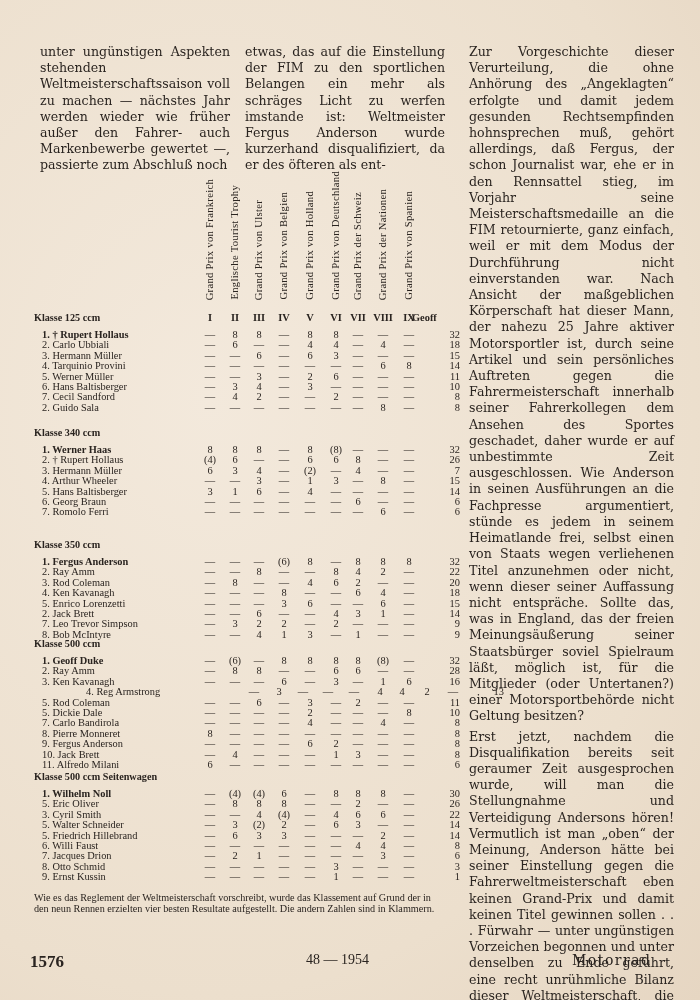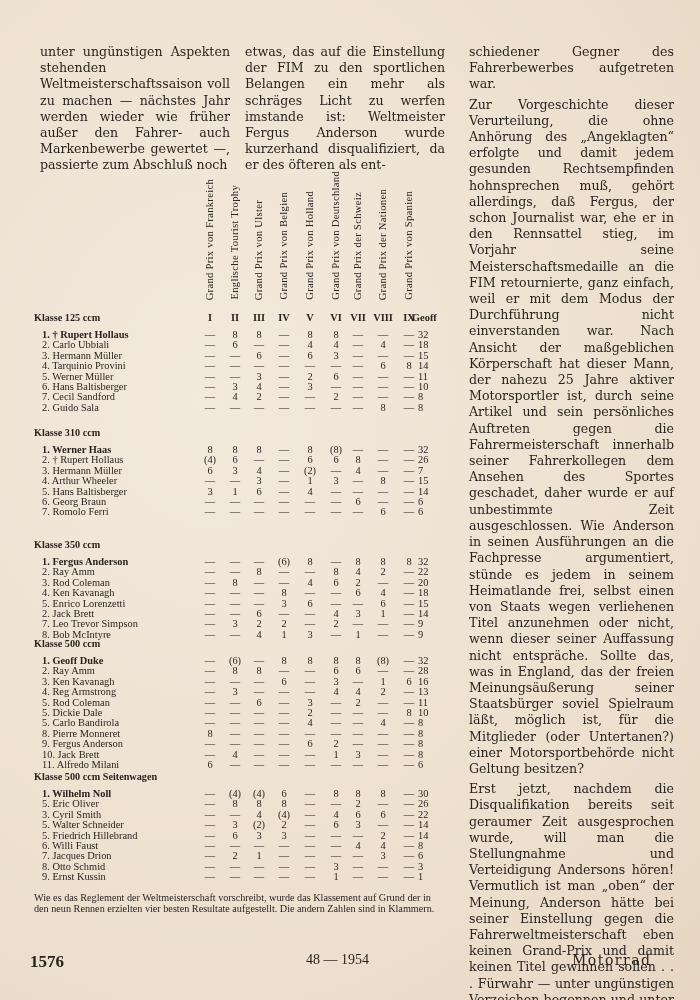--- a/index.html
+++ b/index.html
@@ -15,39 +15,38 @@
   
   #results{position:absolute;left:34px;top:150px;width:410px;font-family:"Liberation Serif",serif;font-size:10.4px;}
   .heads{position:absolute;left:0;top:0;width:410px;height:150px;}
   .vh{position:absolute;bottom:0;writing-mode:vertical-rl;transform:rotate(180deg);white-space:nowrap;font-size:10.6px;letter-spacing:.3px;}
   .roman{position:absolute;top:164px;font-weight:bold;font-size:10.4px;}
   .cls{position:absolute;left:0;font-weight:bold;font-size:10.2px;}
   .row{position:absolute;left:0;width:410px;height:11px;line-height:11px;}
   .row .nm{position:absolute;left:8px;white-space:nowrap;}
   .row.win .nm{font-weight:bold;}
   .row .c{position:absolute;width:20px;text-align:center;}
-  .row .t{position:absolute;left:384px;width:22px;text-align:left;}
+  .row .t{position:absolute;left:404px;width:22px;text-align:right;}
   .note{position:absolute;left:34px;top:892px;width:410px;font-family:"Liberation Serif",serif;font-size:10.2px;line-height:11px;}
   .foot{position:absolute;top:952px;font-family:"Liberation Serif",serif;}
   #pagenum{left:30px;font-weight:bold;font-size:17px;}
   #issue{left:306px;font-size:14px;}
   #mag{left:572px;font-size:14px;letter-spacing:1.5px;font-family:"DejaVu Serif",serif;}
 </style>
 </head>
 <body>
 <div class="page"></div>
 
 <div id="col-left" class="col">
   <p>unter ungünstigen Aspekten stehenden Weltmeisterschaftssaison voll zu machen — nächstes Jahr werden wieder wie früher außer den Fahrer- auch Markenbewerbe gewertet —, passierte zum Abschluß noch</p>
 </div>
 <div id="col-mid" class="col">
   <p>etwas, das auf die Einstellung der FIM zu den sportlichen Belangen ein mehr als schräges Licht zu werfen imstande ist: Weltmeister Fergus Anderson wurde kurzerhand disqualifiziert, da er des öfteren als ent-</p>
 </div>
 <div id="col-right" class="col">
-  <p>schiedener Gegner des Fahrerbewerbes aufgetreten war.</p>
   <p>Zur Vorgeschichte dieser Verurteilung, die ohne Anhörung des „Angeklagten“ erfolgte und damit jedem gesunden Rechtsempfinden hohnsprechen muß, gehört allerdings, daß Fergus, der schon Journalist war, ehe er in den Rennsattel stieg, im Vorjahr seine Meisterschaftsmedaille an die FIM retournierte, ganz einfach, weil er mit dem Modus der Durchführung nicht einverstanden war. Nach Ansicht der maßgeblichen Körperschaft hat dieser Mann, der nahezu 25 Jahre aktiver Motorsportler ist, durch seine Artikel und sein persönliches Auftreten gegen die Fahrermeisterschaft innerhalb seiner Fahrerkollegen dem Ansehen des Sportes geschadet, daher wurde er auf unbestimmte Zeit ausgeschlossen. Wie Anderson in seinen Ausführungen an die Fachpresse argumentiert, stünde es jedem in seinem Heimatlande frei, selbst einen von Staats wegen verliehenen Titel anzunehmen oder nicht, wenn dieser seiner Auffassung nicht entspräche. Sollte das, was in England, das der freien Meinungsäußerung seiner Staatsbürger soviel Spielraum läßt, möglich ist, für die Mitglieder (oder Untertanen?) einer Motorsportbehörde nicht Geltung besitzen?</p>
   <p>Erst jetzt, nachdem die Disqualifikation bereits seit geraumer Zeit ausgesprochen wurde, will man die Stellungnahme und Verteidigung Andersons hören! Vermutlich ist man „oben“ der Meinung, Anderson hätte bei seiner Einstellung gegen die Fahrerweltmeisterschaft eben keinen Grand-Prix und damit keinen Titel gewinnen sollen . . . Fürwahr — unter ungünstigen Vorzeichen begonnen und unter denselben zu Ende geführt, eine recht unrühmliche Bilanz dieser Weltmeisterschaft, die seit ihrer Einführung wohl an Publikumsinteresse gewonnen hat, aber doch ständig Anlaß zu Reibereien und Differenzen bot. Der Rennsaison 1955 möge ein Besseres beschieden sein — allein schon im Interesse der Fahrer . . .</p>
 
 </div>
 
 <div id="results">
     <div class="heads">
       <div class="vh" style="left: 170px;">Grand Prix von Frankreich</div>
       <div class="vh" style="left: 195px;">Englische Tourist Trophy</div>
       <div class="vh" style="left: 219px;">Grand Prix von Ulster</div>
@@ -166,21 +165,21 @@
       <span class="c" style="left: 191px;">—</span>
       <span class="c" style="left: 215px;">—</span>
       <span class="c" style="left: 240px;">—</span>
       <span class="c" style="left: 266px;">—</span>
       <span class="c" style="left: 292px;">—</span>
       <span class="c" style="left: 314px;">—</span>
       <span class="c" style="left: 339px;">8</span>
       <span class="c" style="left: 365px;">—</span>
       <span class="t">8</span>
     </div>
-    <div class="cls" style="top: 277px; left: 0px;">Klasse 310 ccm</div>
+    <div class="cls" style="top: 277px; left: 0px;">Klasse 340 ccm</div>
     <div class="row win" style="top: 294px;">
       <span class="nm">1. Werner Haas</span>
       <span class="c" style="left: 166px;">8</span>
       <span class="c" style="left: 191px;">8</span>
       <span class="c" style="left: 215px;">8</span>
       <span class="c" style="left: 240px;">—</span>
       <span class="c" style="left: 266px;">8</span>
       <span class="c" style="left: 292px;">(8)</span>
       <span class="c" style="left: 314px;">—</span>
       <span class="c" style="left: 339px;">—</span>
@@ -403,21 +402,21 @@
       <span class="c" style="left: 191px;">—</span>
       <span class="c" style="left: 215px;">—</span>
       <span class="c" style="left: 240px;">6</span>
       <span class="c" style="left: 266px;">—</span>
       <span class="c" style="left: 292px;">3</span>
       <span class="c" style="left: 314px;">—</span>
       <span class="c" style="left: 339px;">1</span>
       <span class="c" style="left: 365px;">6</span>
       <span class="t">16</span>
     </div>
-    <div class="row" style="top: 536.2px;">
+    <div class="row" style="top: 536.2px; margin-left: 44px;">
       <span class="nm">4. Reg Armstrong</span>
       <span class="c" style="left: 166px;">—</span>
       <span class="c" style="left: 191px;">3</span>
       <span class="c" style="left: 215px;">—</span>
       <span class="c" style="left: 240px;">—</span>
       <span class="c" style="left: 266px;">—</span>
       <span class="c" style="left: 292px;">4</span>
       <span class="c" style="left: 314px;">4</span>
       <span class="c" style="left: 339px;">2</span>
       <span class="c" style="left: 365px;">—</span>
@@ -443,21 +442,21 @@
       <span class="c" style="left: 215px;">—</span>
       <span class="c" style="left: 240px;">—</span>
       <span class="c" style="left: 266px;">2</span>
       <span class="c" style="left: 292px;">—</span>
       <span class="c" style="left: 314px;">—</span>
       <span class="c" style="left: 339px;">—</span>
       <span class="c" style="left: 365px;">8</span>
       <span class="t">10</span>
     </div>
     <div class="row" style="top: 567.4px;">
-      <span class="nm">5. Carlo Bandirola</span>
+      <span class="nm">7. Carlo Bandirola</span>
       <span class="c" style="left: 166px;">—</span>
       <span class="c" style="left: 191px;">—</span>
       <span class="c" style="left: 215px;">—</span>
       <span class="c" style="left: 240px;">—</span>
       <span class="c" style="left: 266px;">4</span>
       <span class="c" style="left: 292px;">—</span>
       <span class="c" style="left: 314px;">—</span>
       <span class="c" style="left: 339px;">4</span>
       <span class="c" style="left: 365px;">—</span>
       <span class="t">8</span>

